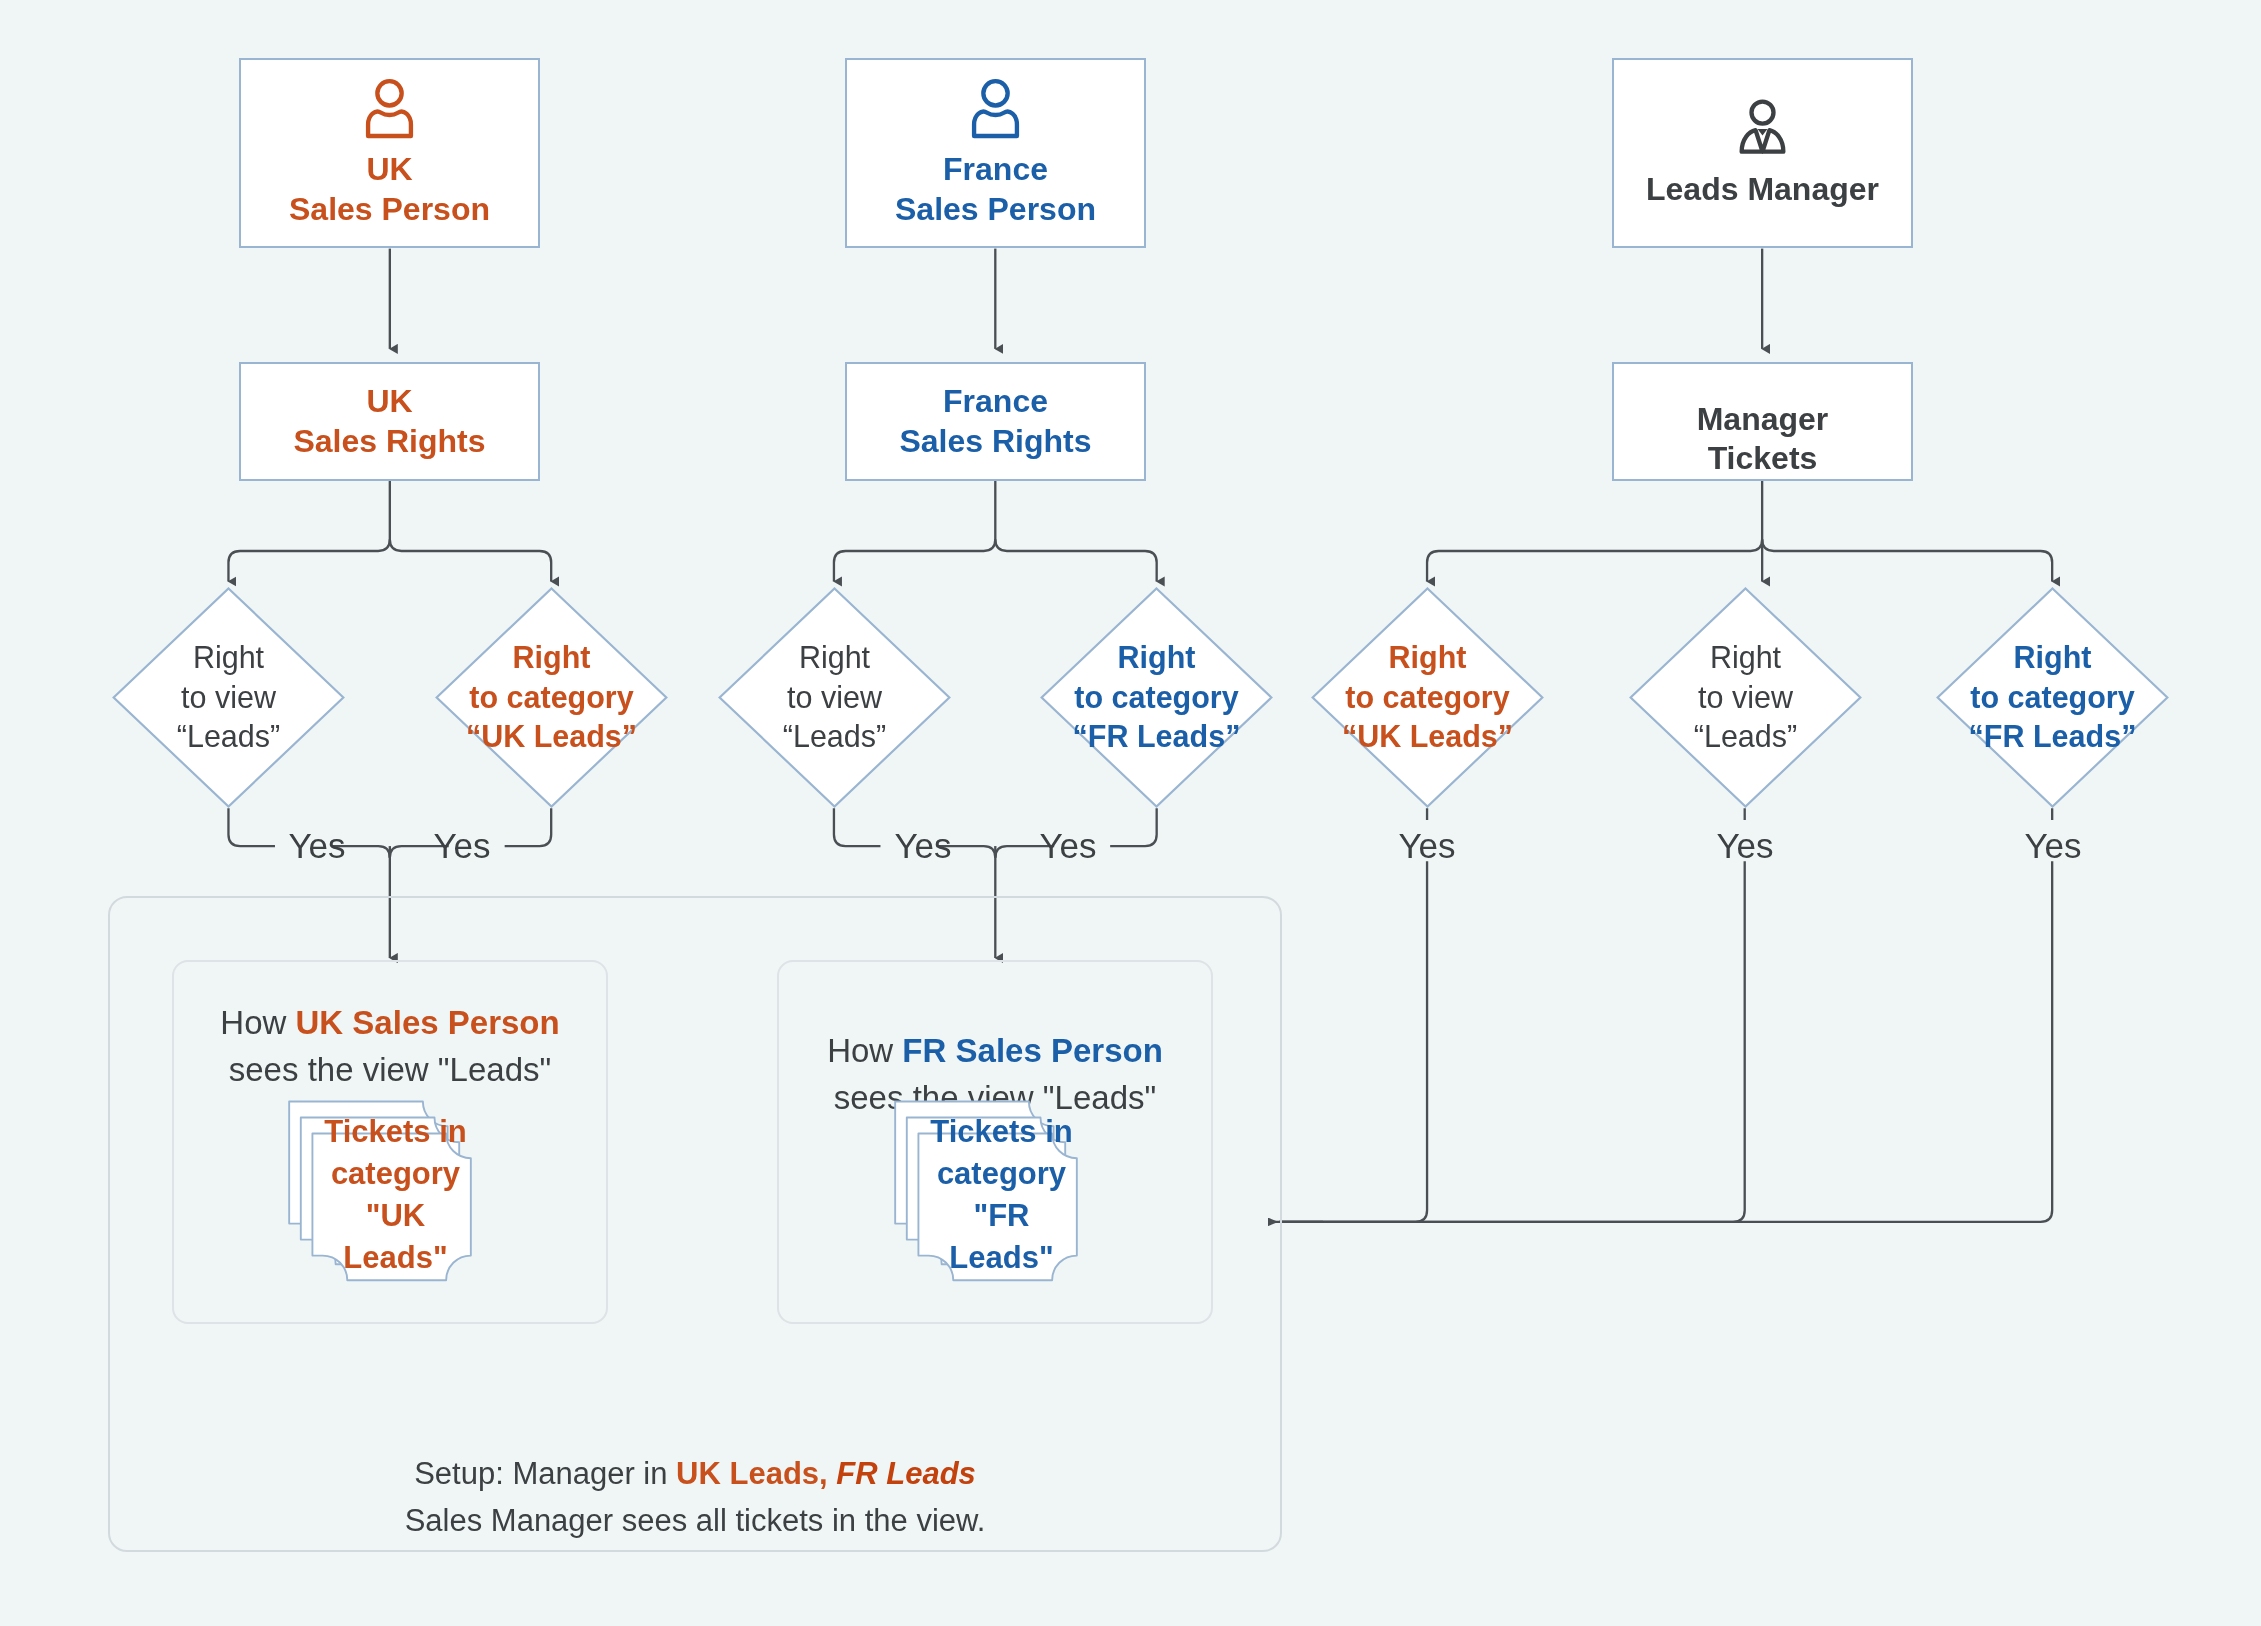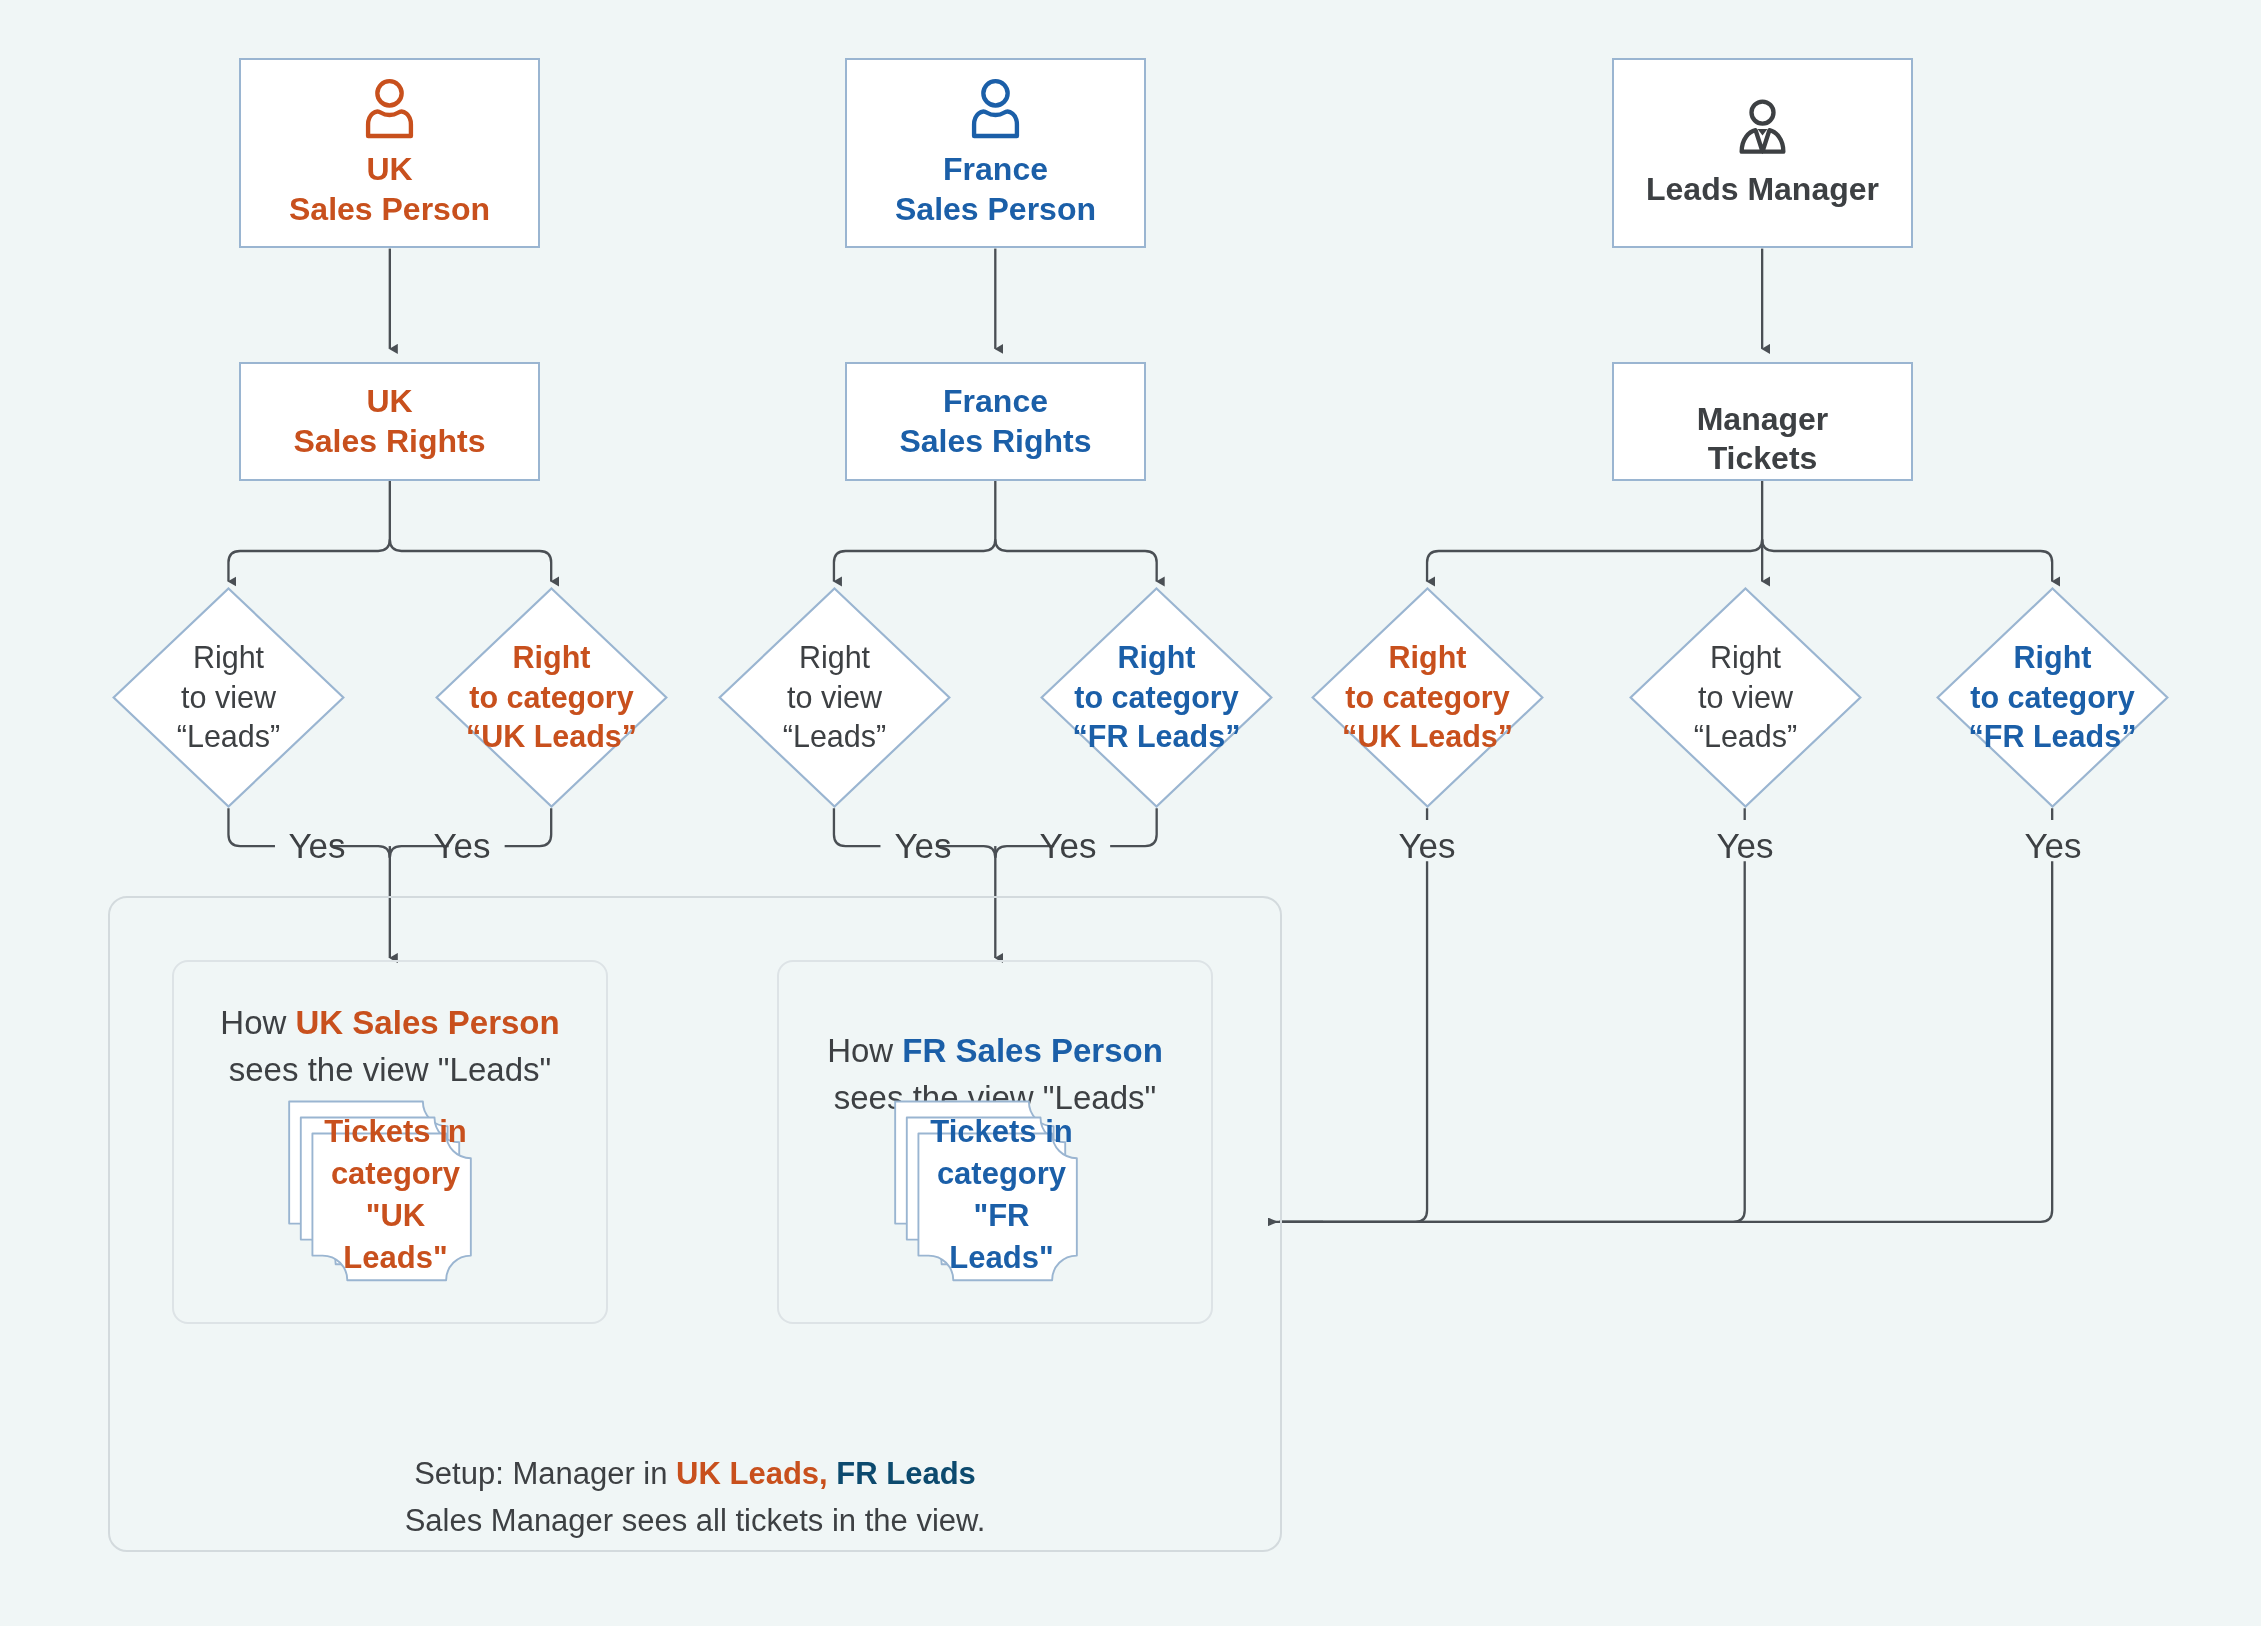--- a/index.html
+++ b/index.html
@@ -305,18 +305,18 @@
     </svg>
     <div class="tix" style="color:#1b5fa8;left:52px;top:47px;width:167px;height:122px;">
       <div>Tickets in</div>
       <div>category</div>
       <div>"FR Leads"</div>
     </div>
   </div>
 
 
   <div class="panel-caption" style="left:108px;width:1174px;top:1451px;">
-    <span>Setup: Manager in </span><b style="color:#c8501d;">UK Leads,</b><b style="color:#0c4a6e;"> FR Leads</b><br>
+    <span>Setup: Manager in </span><b style="color:#c8501d;">UK Leads,</b><b style="color:#c2410c;font-style:italic;"> FR Leads</b><br>
     <span>Sales Manager sees all tickets in the view.</span>
   </div>
 
 </div>
 
 
 </body></html>

